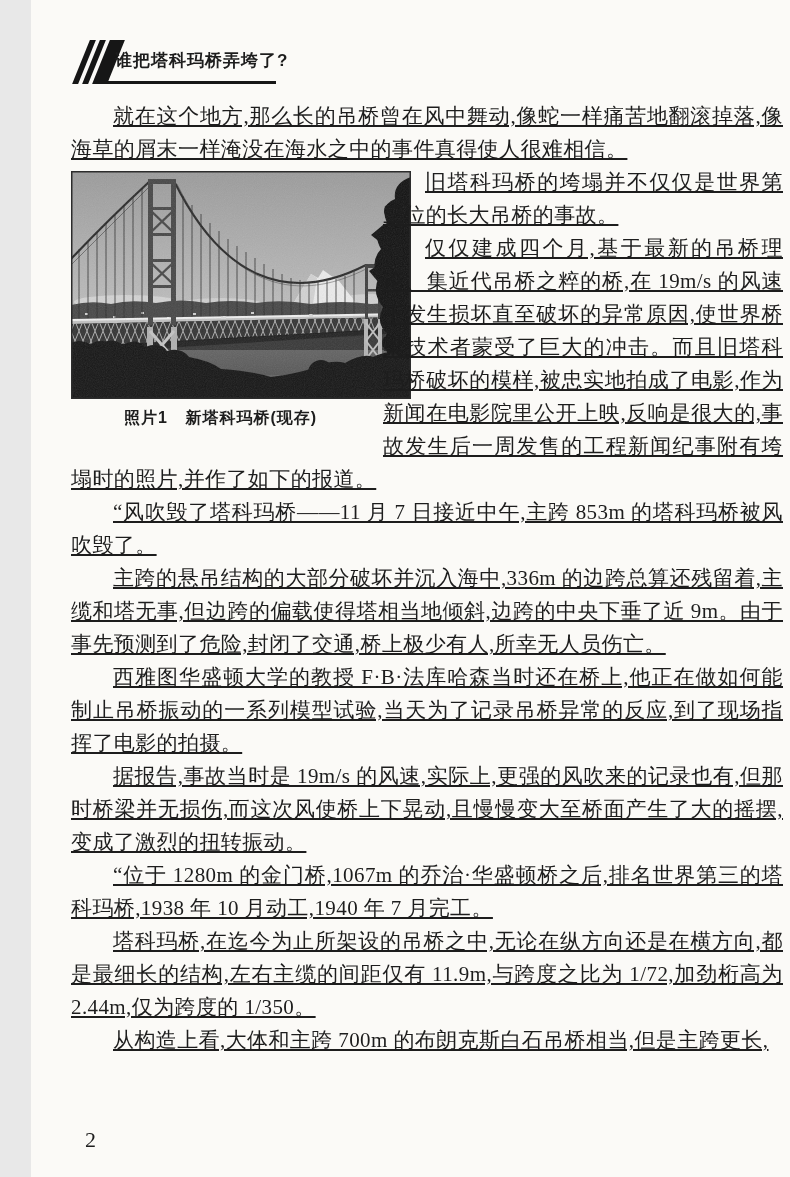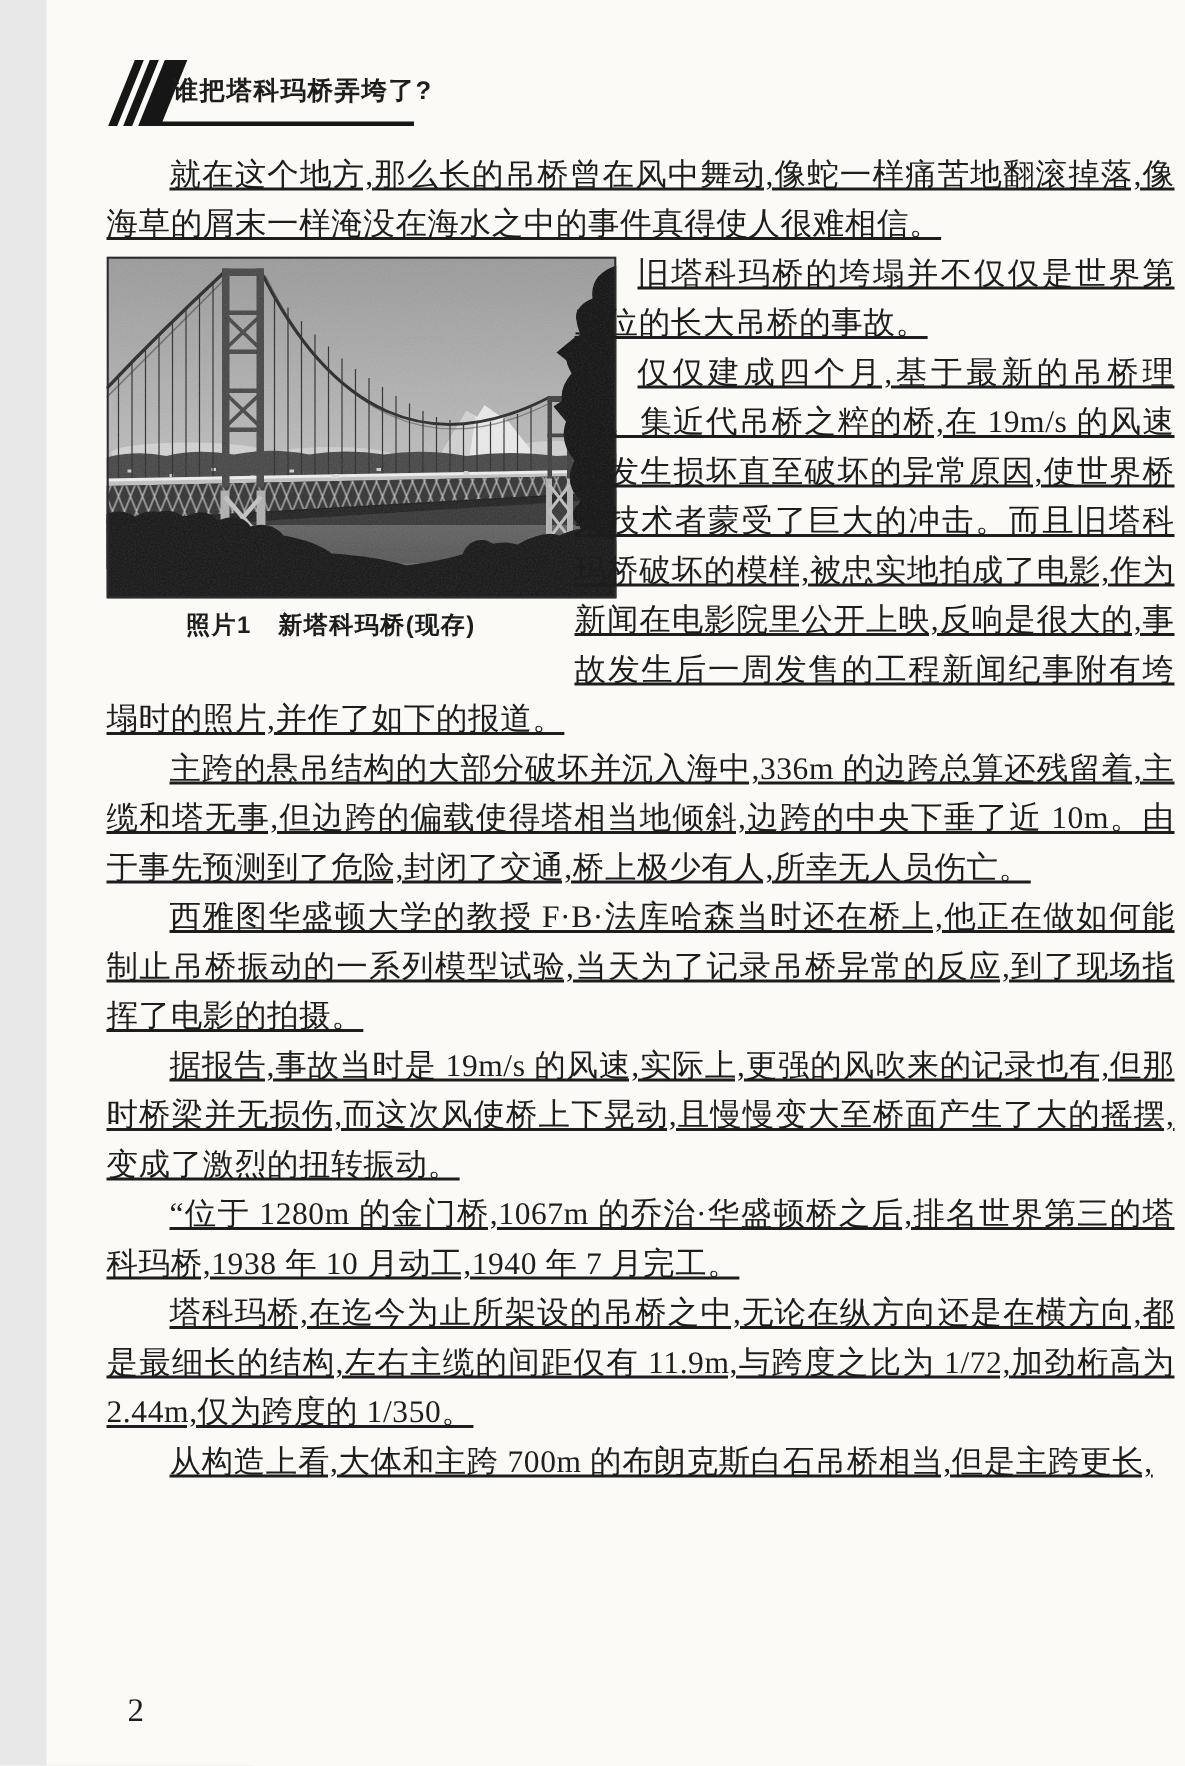--- a/index.html
+++ b/index.html
@@ -238,21 +238,22 @@
         <rect width="340" height="228" filter="url(#grain)" opacity="0.15"></rect>
         <rect x="0.75" y="0.75" width="338.5" height="226.5" fill="none" stroke="#2c2c2c" stroke-width="1.5"></rect>
       </svg>
       <figcaption>
         <span class="cap-label">照片1</span><span class="cap-title">新塔科玛桥(现存)</span>
       </figcaption>
     </figure>
 
     <p>旧塔科玛桥的垮塌并不仅仅是世界第三位的长大吊桥的事故。</p>
     <p>仅仅建成四个月,基于最新的吊桥理论、集近代吊桥之粹的桥,在 19m/s 的风速下发生损坏直至破坏的异常原因,使世界桥梁技术者蒙受了巨大的冲击。而且旧塔科玛桥破坏的模样,被忠实地拍成了电影,作为新闻在电影院里公开上映,反响是很大的,事故发生后一周发售的工程新闻纪事附有垮塌时的照片,并作了如下的报道。</p>
-    <p>主跨的悬吊结构的大部分破坏并沉入海中,336m 的边跨总算还残留着,主缆和塔无事,但边跨的偏载使得塔相当地倾斜,边跨的中央下垂了近 10m。由于事先预测到了危险,封闭了交通,桥上极少有人,所幸无人员伤亡。</p>
+    <p>“风吹毁了塔科玛桥——11 月 7 日接近中午,主跨 853m 的塔科玛桥被风吹毁了。</p>
+    <p>主跨的悬吊结构的大部分破坏并沉入海中,336m 的边跨总算还残留着,主缆和塔无事,但边跨的偏载使得塔相当地倾斜,边跨的中央下垂了近 9m。由于事先预测到了危险,封闭了交通,桥上极少有人,所幸无人员伤亡。</p>
     <p>西雅图华盛顿大学的教授 F·B·法库哈森当时还在桥上,他正在做如何能制止吊桥振动的一系列模型试验,当天为了记录吊桥异常的反应,到了现场指挥了电影的拍摄。</p>
     <p>据报告,事故当时是 19m/s 的风速,实际上,更强的风吹来的记录也有,但那时桥梁并无损伤,而这次风使桥上下晃动,且慢慢变大至桥面产生了大的摇摆,变成了激烈的扭转振动。</p>
     <p>“位于 1280m 的金门桥,1067m 的乔治·华盛顿桥之后,排名世界第三的塔科玛桥,1938 年 10 月动工,1940 年 7 月完工。</p>
     <p>塔科玛桥,在迄今为止所架设的吊桥之中,无论在纵方向还是在横方向,都是最细长的结构,左右主缆的间距仅有 11.9m,与跨度之比为 1/72,加劲桁高为 2.44m,仅为跨度的 1/350。</p>
     <p>从构造上看,大体和主跨 700m 的布朗克斯白石吊桥相当,但是主跨更长,</p>
 
   </main>
 
   <footer>
     <span class="page-number">2</span>

